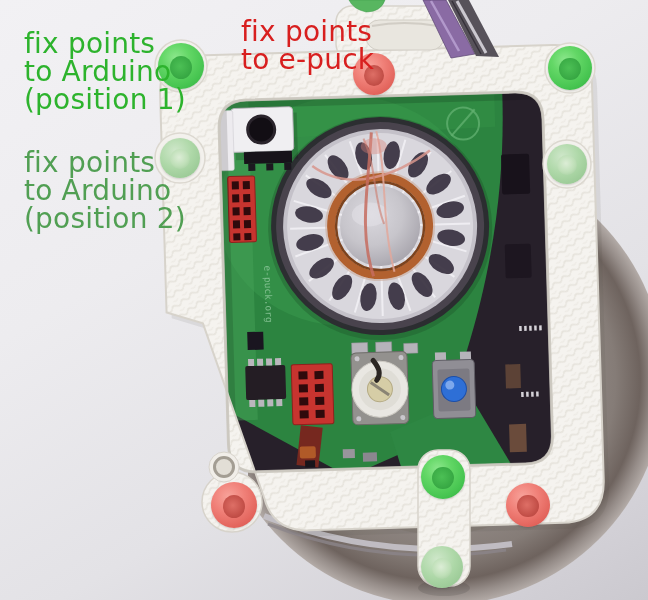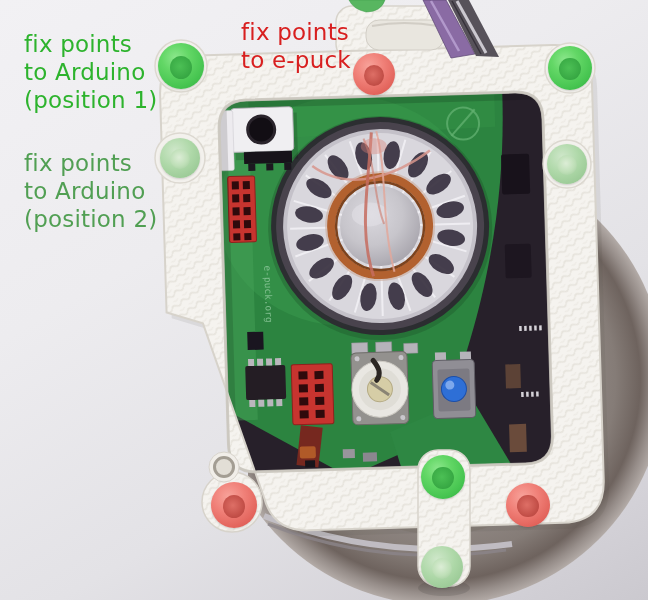--- a/index.html
+++ b/index.html
@@ -4,21 +4,21 @@
 <style>
   html,body{margin:0;padding:0;background:#cfcdd3;}
   #scene{
     position:relative;width:648px;height:600px;overflow:hidden;
     background:linear-gradient(150deg,#f2f1f4 0%,#edecef 35%,#e3e2e6 65%,#d4d2d8 88%,#cbc9cf 100%);
     font-family:"DejaVu Sans", sans-serif;
   }
   #photo-svg{position:absolute;left:0;top:0;}
   .ann-label{
     position:absolute;white-space:pre-line;
-    font-size:23px;line-height:28px;letter-spacing:.2px;
+    font-size:28px;line-height:28px;letter-spacing:.2px;
     font-family:"DejaVu Sans", sans-serif;
   }
   .marker{position:absolute;border-radius:50%;box-shadow:0 1px 2px rgba(40,40,40,.18);}
   .marker .hole{position:absolute;inset:28% 26% 22% 26%;border-radius:50%;}
   .m-bright-green{background:radial-gradient(circle at 38% 32%, #8ce78c 0%, #63d766 32%, #47c551 68%, #2fae3e 100%);}
   .m-bright-green .hole{background:radial-gradient(circle at 45% 45%, #4cc055 0%, #38a944 65%, #2f9c3c 100%);}
   .m-pale-green{background:radial-gradient(circle at 38% 32%, #cfe7ca 0%, #aed8a8 45%, #8fc18b 100%);}
   .m-pale-green .hole{background:radial-gradient(circle at 45% 42%, #dcedd6 0%, #bedfb7 55%, #9cc897 100%);}
   .m-red{background:radial-gradient(circle at 38% 32%, #f8a39b 0%, #f08078 38%, #e2635b 74%, #cf4f48 100%);}
   .m-red .hole{background:radial-gradient(circle at 45% 45%, #de6f66 0%, #c24e47 65%, #b5443e 100%);}

